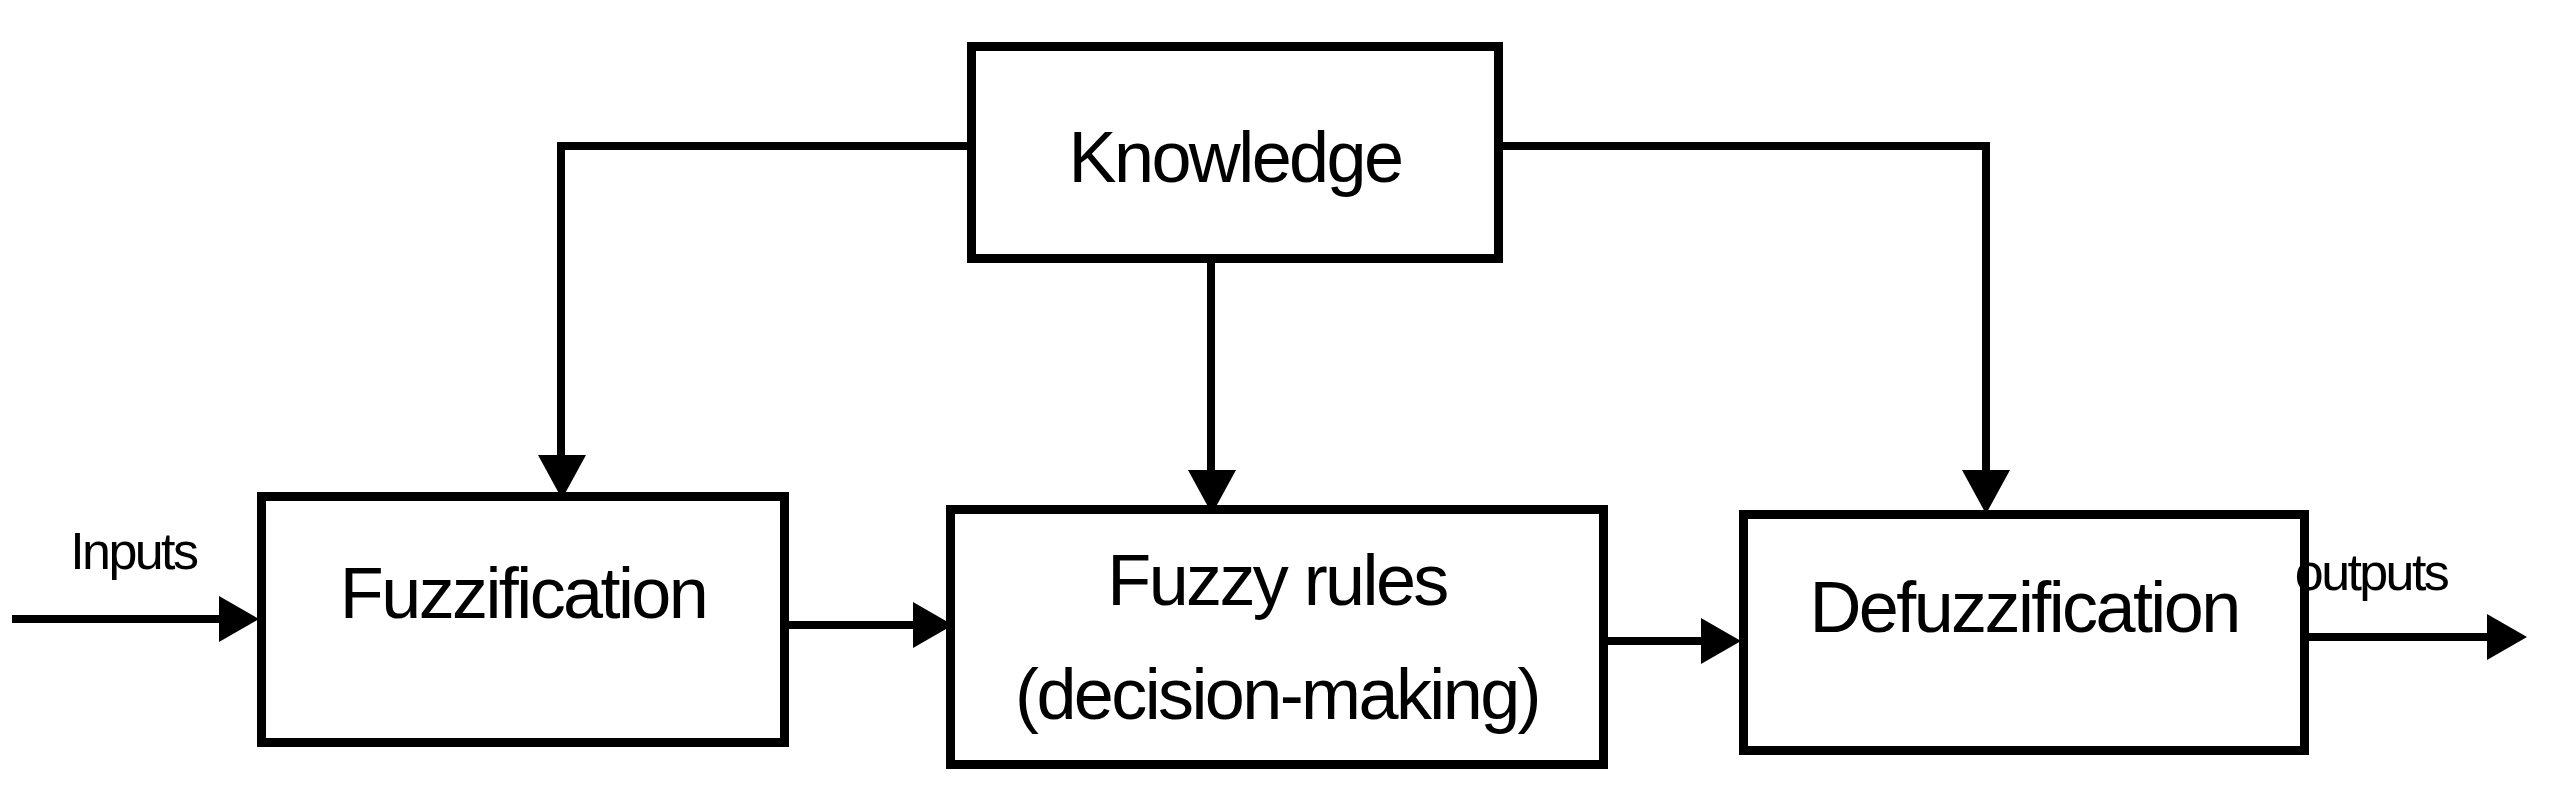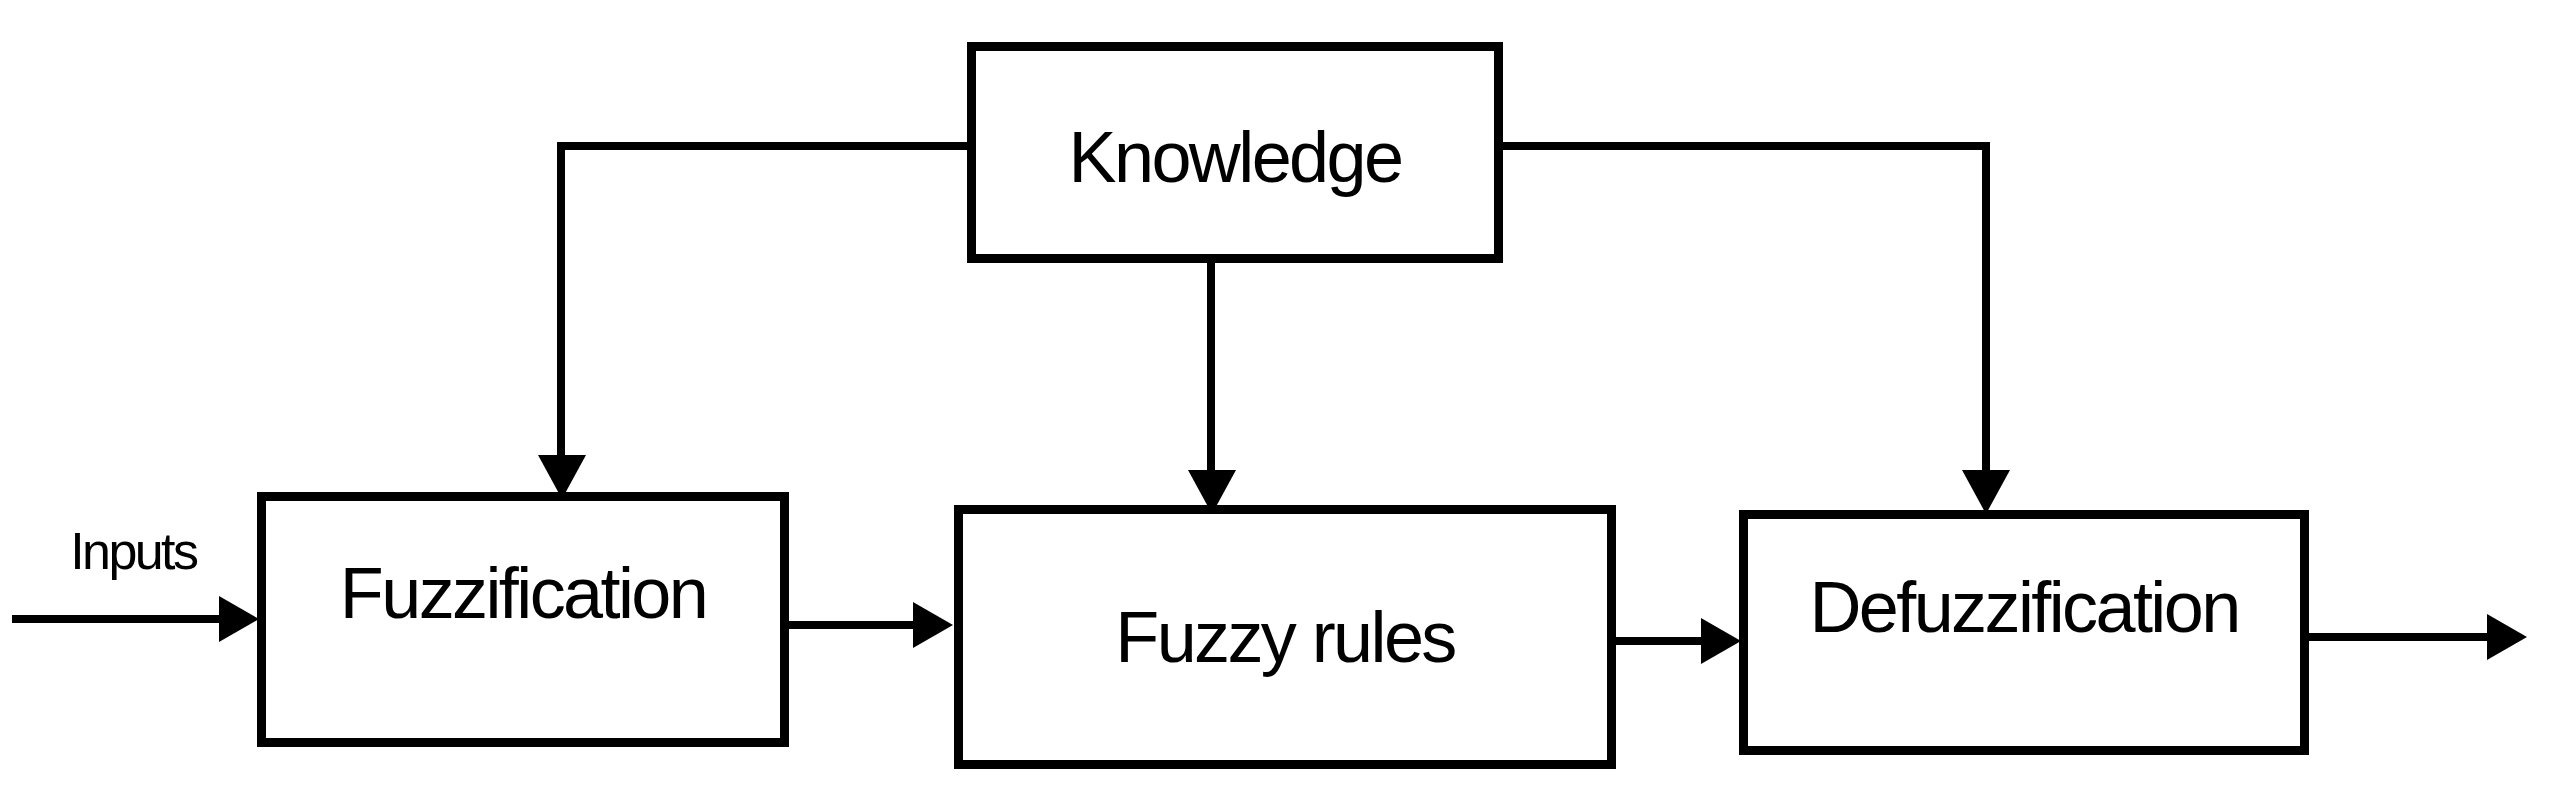--- a/index.html
+++ b/index.html
@@ -30,21 +30,21 @@
     font-size: 72px;
     letter-spacing: -2.6px;
     line-height: 88px;
     text-align: center;
     white-space: nowrap;
   }
   #node-knowledge-base { left: 967px; top: 42px;  width: 536px; height: 221px; }
   #node-knowledge-base .node-label { transform: translateY(4.4px); }
   #node-fuzzification  { left: 257px;  top: 492px; width: 532px; height: 255px; }
   #node-fuzzification .node-label { transform: translateY(-27px); text-align: right; }
-  #node-fuzzy-rules    { left: 946px; top: 505px; width: 662px; height: 264px; margin-left: 8px; }
+  #node-fuzzy-rules    { left: 946px; top: 505px; width: 662px; height: 264px; }
   #node-fuzzy-rules .node-label { line-height: 114px; }
   #node-defuzzification{ left: 1739px; top: 510px; width: 570px; height: 245px; }
   #node-defuzzification .node-label { transform: translateY(-26px); }
 
   
   .line {
     position: absolute;
     background: #000000;
   }
   #ln-kb-left-h  { left: 557px;  top: 142px; width: 410px; height: 8px; }
@@ -104,20 +104,21 @@
     </div>
   </div>
 
   <div class="node" id="node-fuzzification">
     <div class="node-label">Fuzzification</div>
   </div>
 
   <div class="node" id="node-fuzzy-rules">
     <div class="node-label">
       <div>Fuzzy rules</div>
+      <div>(decision-making)</div>
     </div>
   </div>
 
   <div class="node" id="node-defuzzification">
     <div class="node-label">Defuzzification</div>
   </div>
 
   <div class="line" id="ln-kb-left-h"></div>
   <div class="line" id="ln-kb-left-v"></div>
   <div class="ah ah-down" id="ah-kb-fz"></div>
@@ -135,15 +136,16 @@
   <div class="line" id="ln-fz-fr"></div>
   <div class="ah ah-right" id="ah-fz-fr"></div>
 
   <div class="line" id="ln-fr-df"></div>
   <div class="ah ah-right" id="ah-fr-df"></div>
 
   <div class="line" id="ln-output"></div>
   <div class="ah ah-right" id="ah-out"></div>
 
   <div class="io-label" id="label-inputs">Inputs</div>
+  <div class="io-label" id="label-outputs">outputs</div>
 
 </div>
 
 
 </body></html>

